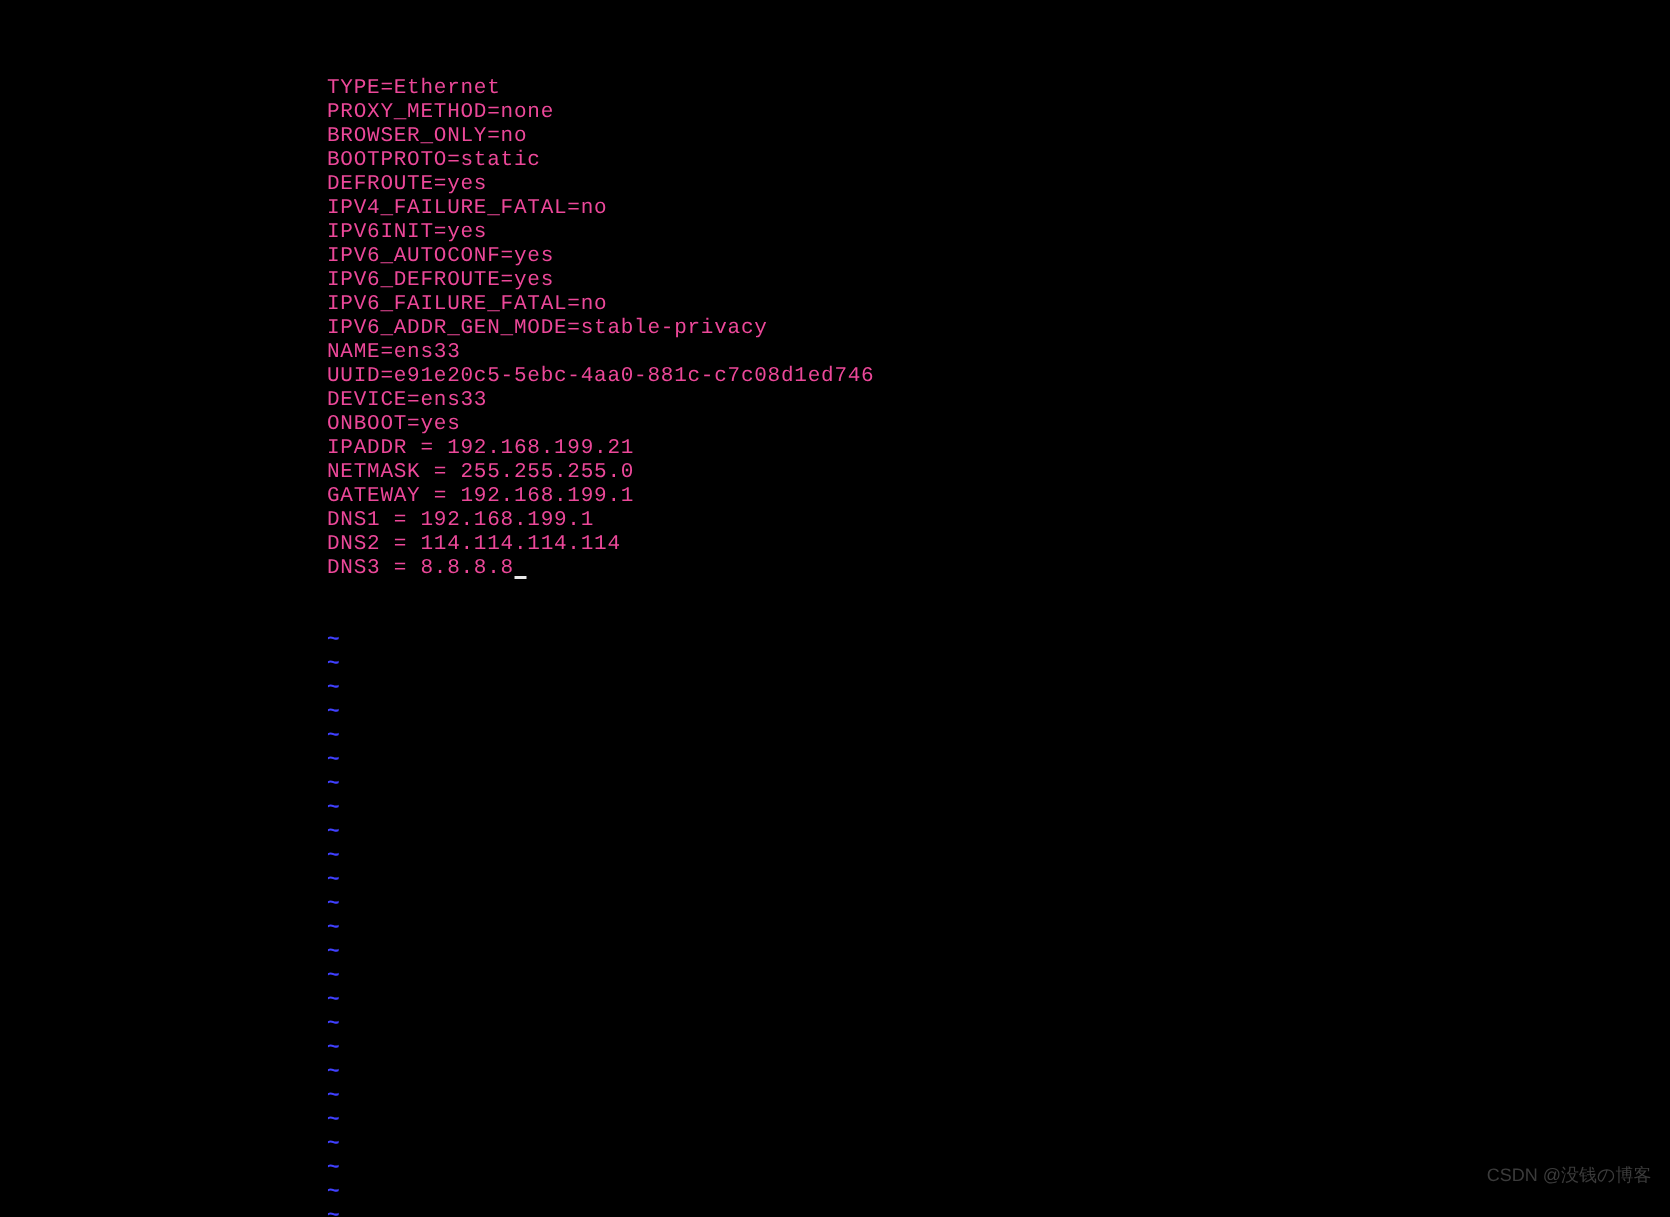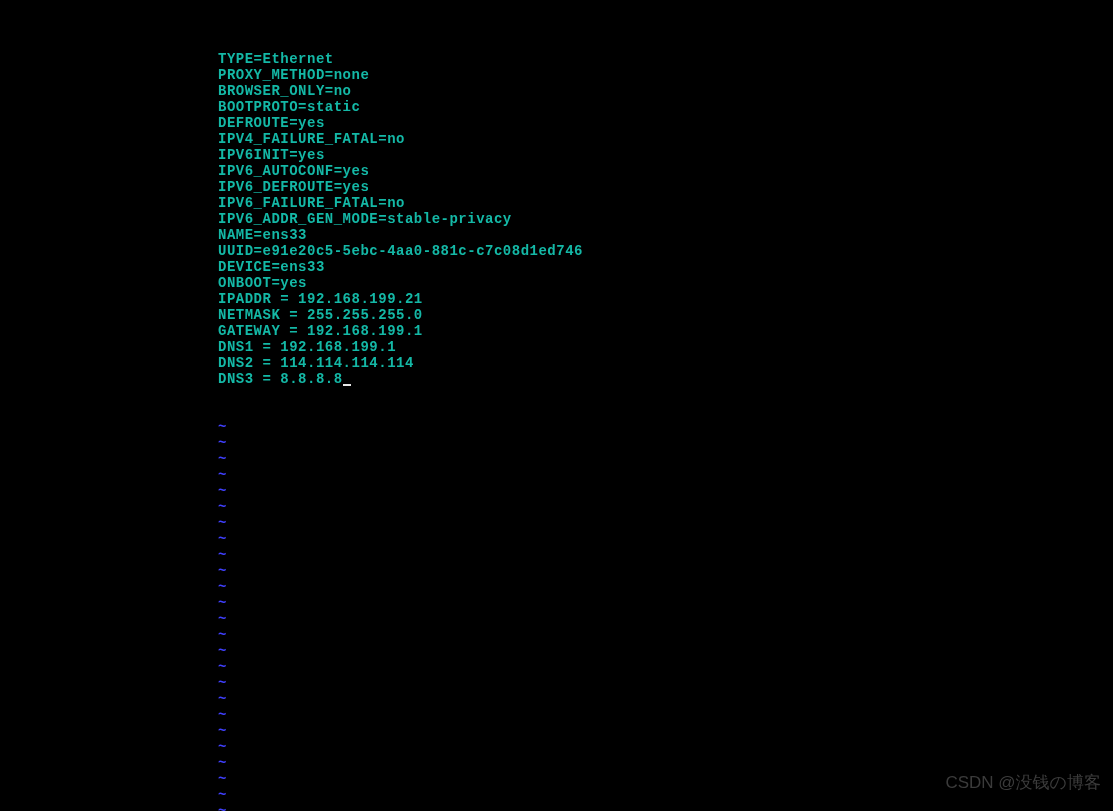--- a/index.html
+++ b/index.html
@@ -18,43 +18,43 @@
       overflow: hidden;
       position: relative;
     }
     .terminal {
       padding-top: 19px;
       padding-left: 218px;
       white-space: pre;
       letter-spacing: 0.5px;
     }
     .config-line {
-      color: #14b8a6;
-      font-weight: bold;
+      color: #ec4899;
+      font-weight: normal;
       height: 16px;
     }
     .tilde-line {
       color: #4040ff;
       font-weight: bold;
       height: 16px;
     }
     .cursor {
       display: inline-block;
       width: 8px;
       height: 2px;
       background-color: #e8e8e8;
       vertical-align: bottom;
       margin-bottom: 1px;
     }
     .watermark {
       position: absolute;
       right: 12px;
       bottom: 20px;
       color: #555555;
-      font-size: 17px;
+      font-size: 12px;
       font-family: sans-serif;
       opacity: 0.7;
     }
   </style>
 </head>
 <body>
 
 <div class="terminal">
   <div id="config-lines"><div class="config-line">TYPE=Ethernet</div><div class="config-line">PROXY_METHOD=none</div><div class="config-line">BROWSER_ONLY=no</div><div class="config-line">BOOTPROTO=static</div><div class="config-line">DEFROUTE=yes</div><div class="config-line">IPV4_FAILURE_FATAL=no</div><div class="config-line">IPV6INIT=yes</div><div class="config-line">IPV6_AUTOCONF=yes</div><div class="config-line">IPV6_DEFROUTE=yes</div><div class="config-line">IPV6_FAILURE_FATAL=no</div><div class="config-line">IPV6_ADDR_GEN_MODE=stable-privacy</div><div class="config-line">NAME=ens33</div><div class="config-line">UUID=e91e20c5-5ebc-4aa0-881c-c7c08d1ed746</div><div class="config-line">DEVICE=ens33</div><div class="config-line">ONBOOT=yes</div><div class="config-line">IPADDR = 192.168.199.21</div><div class="config-line">NETMASK = 255.255.255.0</div><div class="config-line">GATEWAY = 192.168.199.1</div><div class="config-line">DNS1 = 192.168.199.1</div><div class="config-line">DNS2 = 114.114.114.114</div><div class="config-line">DNS3 = 8.8.8.8<span class="cursor"></span></div></div>
   <div id="tilde-lines"><div class="tilde-line">~</div><div class="tilde-line">~</div><div class="tilde-line">~</div><div class="tilde-line">~</div><div class="tilde-line">~</div><div class="tilde-line">~</div><div class="tilde-line">~</div><div class="tilde-line">~</div><div class="tilde-line">~</div><div class="tilde-line">~</div><div class="tilde-line">~</div><div class="tilde-line">~</div><div class="tilde-line">~</div><div class="tilde-line">~</div><div class="tilde-line">~</div><div class="tilde-line">~</div><div class="tilde-line">~</div><div class="tilde-line">~</div><div class="tilde-line">~</div><div class="tilde-line">~</div><div class="tilde-line">~</div><div class="tilde-line">~</div><div class="tilde-line">~</div><div class="tilde-line">~</div><div class="tilde-line">~</div></div>

